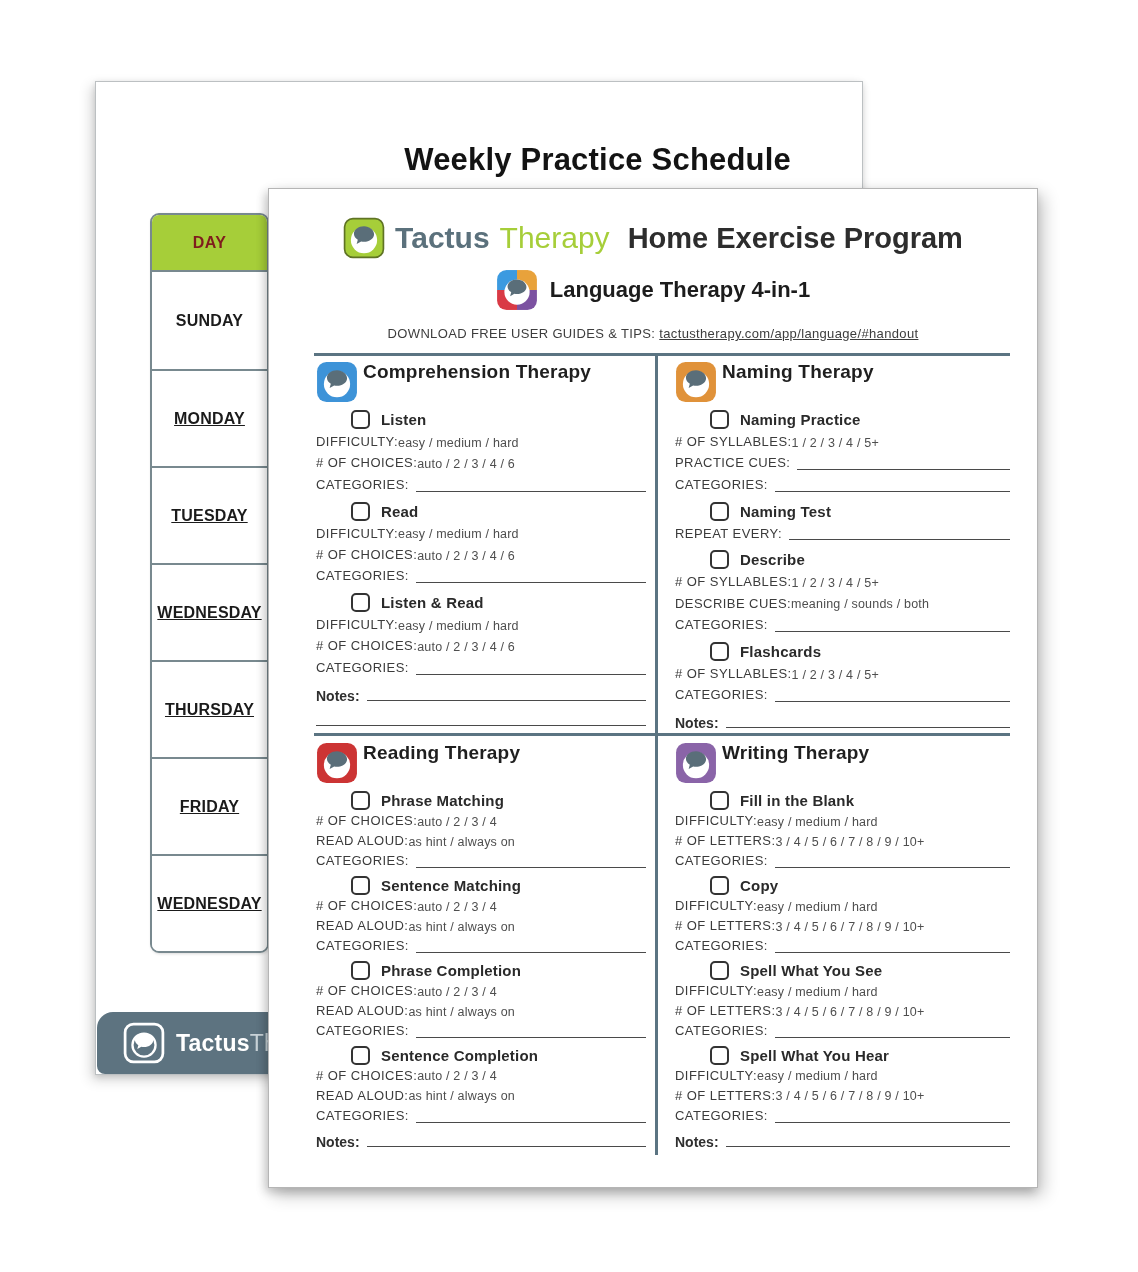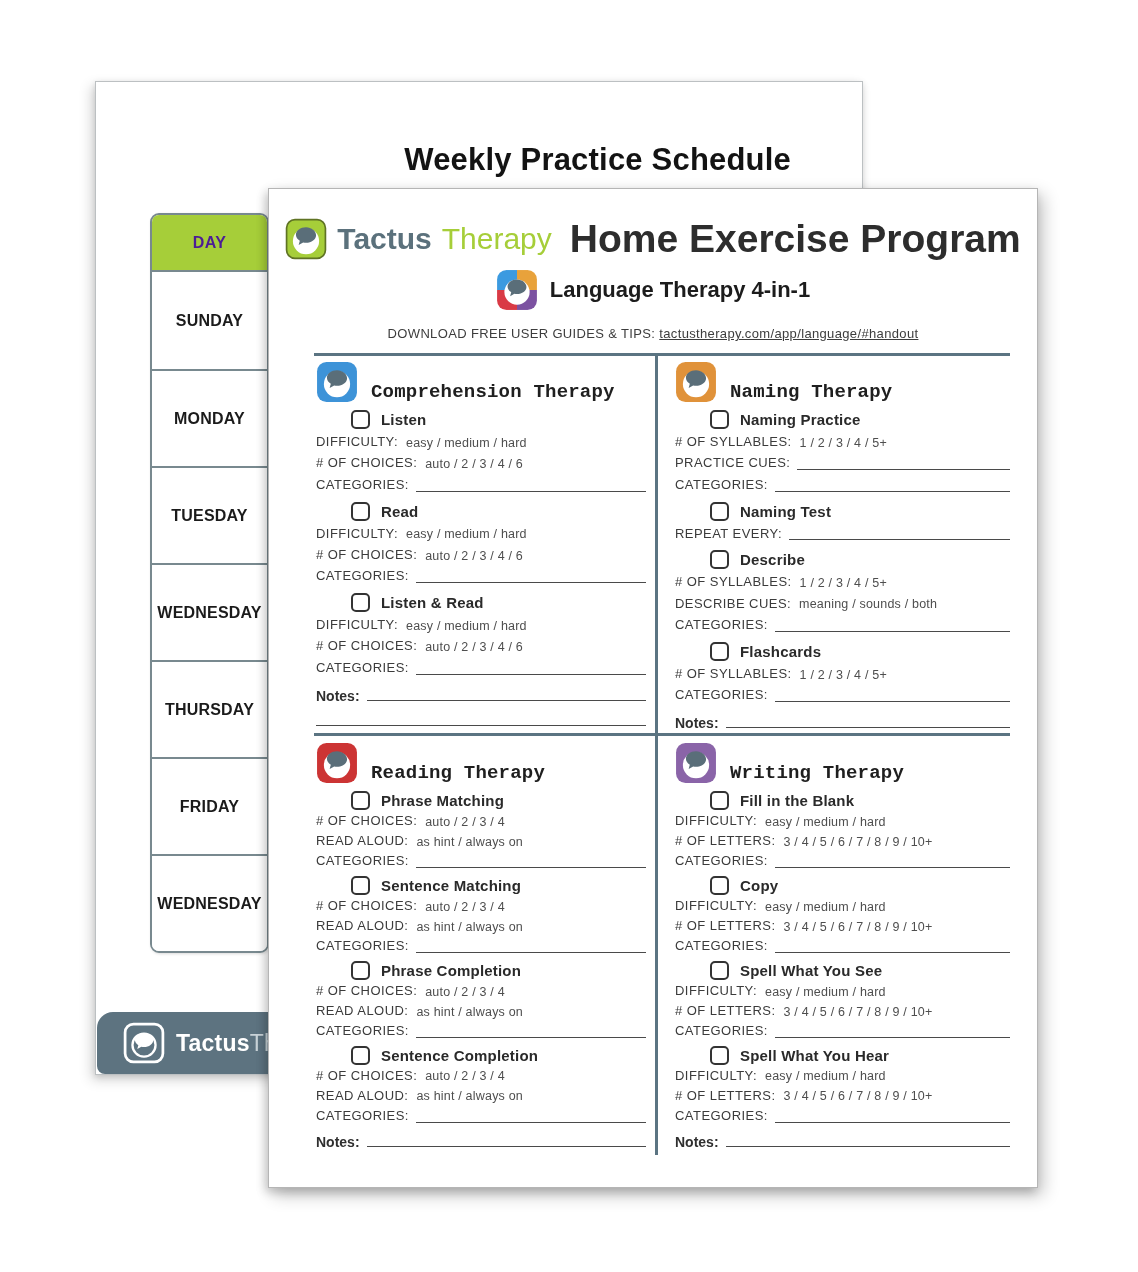--- a/index.html
+++ b/index.html
@@ -19,76 +19,76 @@
     position:absolute; top:60px; left:95px; width:600px; text-align:right;
     font-size:31px; font-weight:800; color:#131313; letter-spacing:.2px;
   }
   .schedule {
     position:absolute; left:54px; top:131px; width:119px;
     border:2px solid #78898f; border-radius:9px; overflow:hidden; background:#fff;
     box-shadow:1px 1px 3px rgba(0,0,0,.15);
   }
   .schedule-header {
     height:57px; display:flex; align-items:center; justify-content:center;
-    font-weight:800; font-size:16px; color:#4c1d95; letter-spacing:.4px;
+    font-weight:800; font-size:16px; color:#7f1d1d; letter-spacing:.4px;
     border-bottom:2px solid #78898f;
   }
   .day-cell {
     height:97px; display:flex; align-items:center; justify-content:center;
     font-weight:800; font-size:16px; color:#1b1b1b; letter-spacing:.2px; background:#fff;
   }
-  .day-cell + .day-cell { border-top:2px solid #78898f; }
+  .day-cell + .day-cell { border-top:2px solid #78898f;text-decoration:underline; }
 
   .bp-footer {
     position:absolute; left:1px; top:930px; width:430px; height:62px;
     border-radius:16px 0 0 8px; display:flex; align-items:center;
     padding-left:26px; gap:11px;
   }
   .bp-footer-text { font-size:23px; color:#ffffff; font-weight:700; letter-spacing:.2px; }
   .bp-footer-text .sec { color:#c9d3d8; font-weight:400; }
 
   
   .front-page {
     position:absolute; left:268px; top:188px; width:770px; height:1000px;
     background:#fff; border:1px solid #b5b5b5; z-index:2;
     box-shadow:-3px 4px 9px rgba(0,0,0,.18), 5px 7px 16px rgba(0,0,0,.24);
   }
   .fp-row1 { position:absolute; top:28px; left:0; right:0; display:flex; align-items:center; justify-content:center; gap:10px; }
   .brand-primary { font-size:30px; font-weight:700; color:#5b717c; }
   .brand-secondary { font-size:30px; font-weight:400; color:#a6ce39; }
-  .program-title { font-size:39px; font-weight:600; color:#2d2d2d; margin-left:8px; }
+  .program-title { font-size:29px; font-weight:600; color:#2d2d2d; margin-left:8px; }
   .fp-row2 { position:absolute; top:80px; left:0; right:0; display:flex; align-items:center; justify-content:center; gap:12px; }
   .app-title { font-size:22px; font-weight:800; color:#1c1c1c; }
   .fp-download {
     position:absolute; top:137px; left:0; width:100%; text-align:center;
     font-size:13px; color:#3d3d3d; letter-spacing:.35px;
   }
   .fp-download .link { text-decoration:underline; color:#3d3d3d; cursor:pointer; }
 
   .rule-top  { position:absolute; left:45px; top:164px; width:696px; height:3px; }
   .rule-mid  { position:absolute; left:45px; top:544px; width:696px; height:3px; }
   .rule-vert { position:absolute; left:386px; top:164px; width:3px; height:802px; }
 
   .quad { position:absolute; }
   .q-comprehension { left:47px;  top:172px; width:330px; height:368px; }
   .q-naming        { left:406px; top:172px; width:335px; height:368px; }
   .q-reading       { left:47px;  top:553px; width:330px; height:411px; }
   .q-writing       { left:406px; top:553px; width:335px; height:411px; }
 
-  .q-head { display:flex; align-items:flex-end; gap:13px; margin-bottom:7px;font-family:Liberation Mono, monospace; }
+  .q-head { display:flex; align-items:flex-start; gap:5px; margin-bottom:7px; }
   .q-icon { width:42px; height:42px; flex:0 0 auto; }
   .q-title { font-size:19px; font-weight:800; color:#1f1f1f; letter-spacing:.2px; }
 
   .check-row { display:flex; align-items:center; gap:11px; margin:7px 0 4px;padding-left:35px; }
   .checkbox { width:19px; height:19px; border:2.2px solid #333; border-radius:5px; background:#fff; flex:0 0 auto; cursor:pointer; }
   .check-label { font-size:15px; font-weight:700; color:#2a2a2a; letter-spacing:.2px; }
 
   .param { display:flex; align-items:flex-end; margin:2.5px 0; font-size:13px; color:#3b3b3b; letter-spacing:.45px; line-height:1.45; }
   .param .lbl { white-space:nowrap; }
-  .param .val { margin-left:8px; font-size:12.5px; color:#4e4e4e; letter-spacing:.2px; white-space:nowrap; }
+  .param .val { font-size:12.5px; color:#4e4e4e; letter-spacing:.2px; white-space:nowrap; }
   .uline { flex:1 1 auto; border-bottom:1.4px solid #4a4a4a; margin:0 0 3px 7px; min-width:28px; }
   .notes-row { display:flex; align-items:flex-end; margin-top:10px; font-size:14px; font-weight:700; color:#2f2f2f; }
   .extra-line { border-bottom:1.4px solid #4a4a4a; margin-top:21px; }
 
   .tight .param { margin:1.2px 0; }
   .tight .check-row { margin:5px 0 2px;text-align:right; }
   .tight .notes-row { margin-top:8px; }
 </style>
 </head>
 <body>

